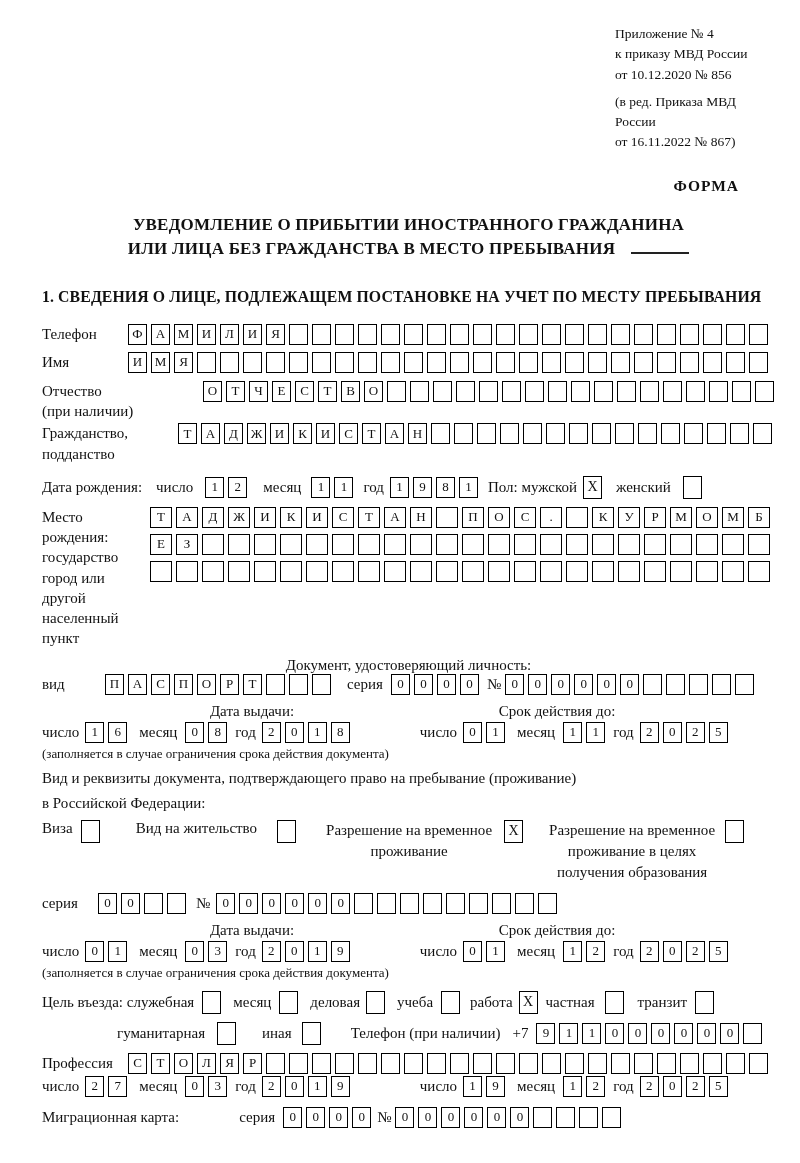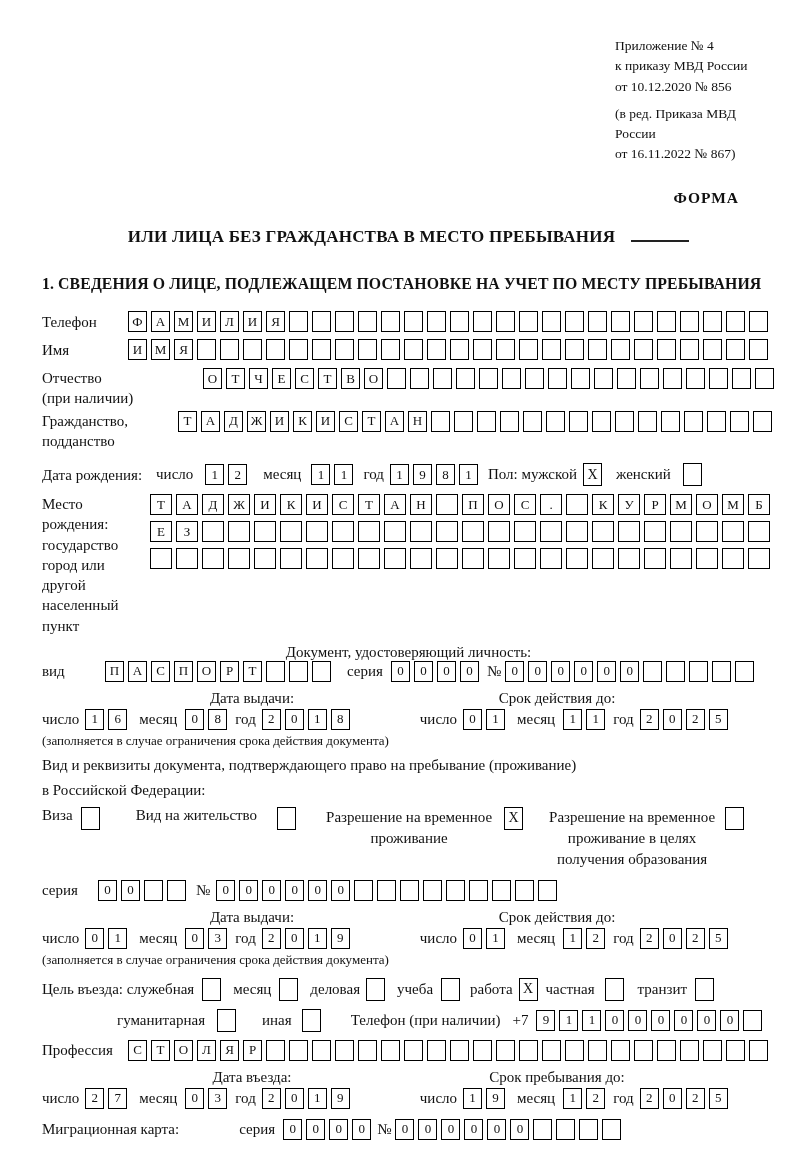--- a/index.html
+++ b/index.html
@@ -1,17 +1,17 @@
 <!DOCTYPE html>
 <html><head>
 <meta charset="utf-8">
 <style>
   html,body{margin:0;padding:0;background:#fff;}
   .page{position:relative;width:800px;height:1163px;background:#fff;box-sizing:border-box;
-        padding:36px 25px 0 42px;font-family:"Liberation Serif",serif;font-size:15px;color:#111;overflow:hidden;}
+        padding:24px 25px 0 42px;font-family:"Liberation Serif",serif;font-size:15px;color:#111;overflow:hidden;}
   .pre{white-space:pre-line;}
   
   .appendix{margin-left:573px;font-size:13.5px;line-height:1.5;}
   .amendment{margin-top:7px;}
   .forma{text-align:right;margin:24px 36px 0 0;font-weight:bold;font-size:15.5px;letter-spacing:1px;}
   .title{text-align:center;font-weight:bold;font-size:17px;line-height:1.45;margin-top:18px;letter-spacing:.2px;}
   .title-underline{display:inline-block;width:58px;border-bottom:2.2px solid #222;margin-left:16px;height:14px;}
   .section-title{font-weight:bold;font-size:15.8px;margin-top:26px;letter-spacing:.1px;}
   
   .row{display:flex;align-items:center;}
@@ -49,20 +49,21 @@
     <div class="pre">Приложение № 4
 к приказу МВД России
 от 10.12.2020 № 856</div>
     <div class="pre amendment">(в ред. Приказа МВД России
 от 16.11.2022 № 867)</div>
   </div>
 
   <div class="forma">ФОРМА</div>
 
   <div class="title">
+    <div>УВЕДОМЛЕНИЕ О ПРИБЫТИИ ИНОСТРАННОГО ГРАЖДАНИНА</div>
     <div><span>ИЛИ ЛИЦА БЕЗ ГРАЖДАНСТВА В МЕСТО ПРЕБЫВАНИЯ</span><span class="title-underline"></span></div>
   </div>
 
   <div class="section-title">1. СВЕДЕНИЯ О ЛИЦЕ, ПОДЛЕЖАЩЕМ ПОСТАНОВКЕ НА УЧЕТ ПО МЕСТУ ПРЕБЫВАНИЯ</div>
 
   <div class="row mt18">
     <span class="lbl w86">Телефон</span>
     <span class="cells">
         <span class="cell">Ф</span>
         <span class="cell">А</span>
@@ -551,24 +552,20 @@
         <span class="cell"></span>
         <span class="cell"></span>
         <span class="cell"></span>
         <span class="cell"></span>
         <span class="cell"></span>
         <span class="cell"></span>
         <span class="cell"></span>
       </span>
   </div>
 
-  <div class="dateheaders">
-    <span class="dh-left">Дата въезда:</span>
-    <span class="dh-right">Срок пребывания до:</span>
-  </div>
 
   <div class="row mt2">
     <span class="dgroup">
       <span>число</span>
       <span class="cells ml6">
           <span class="cell">2</span>
           <span class="cell">7</span>
         </span>
       <span class="ml12">месяц</span>
       <span class="cells ml8">

